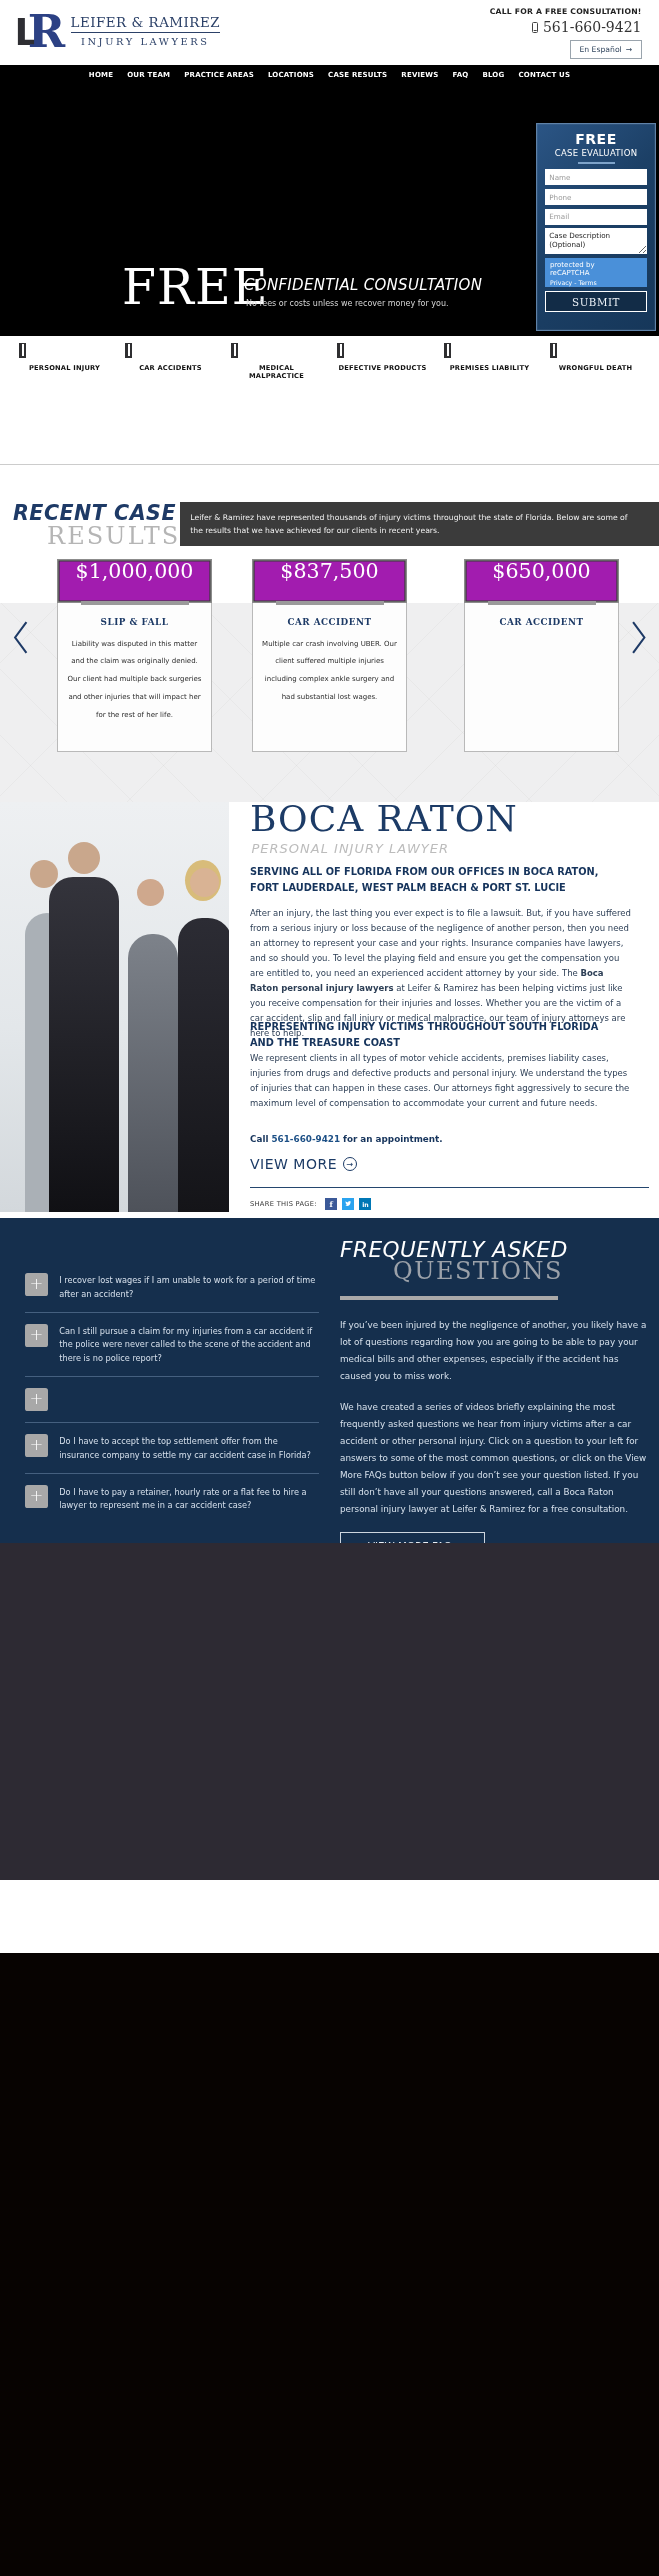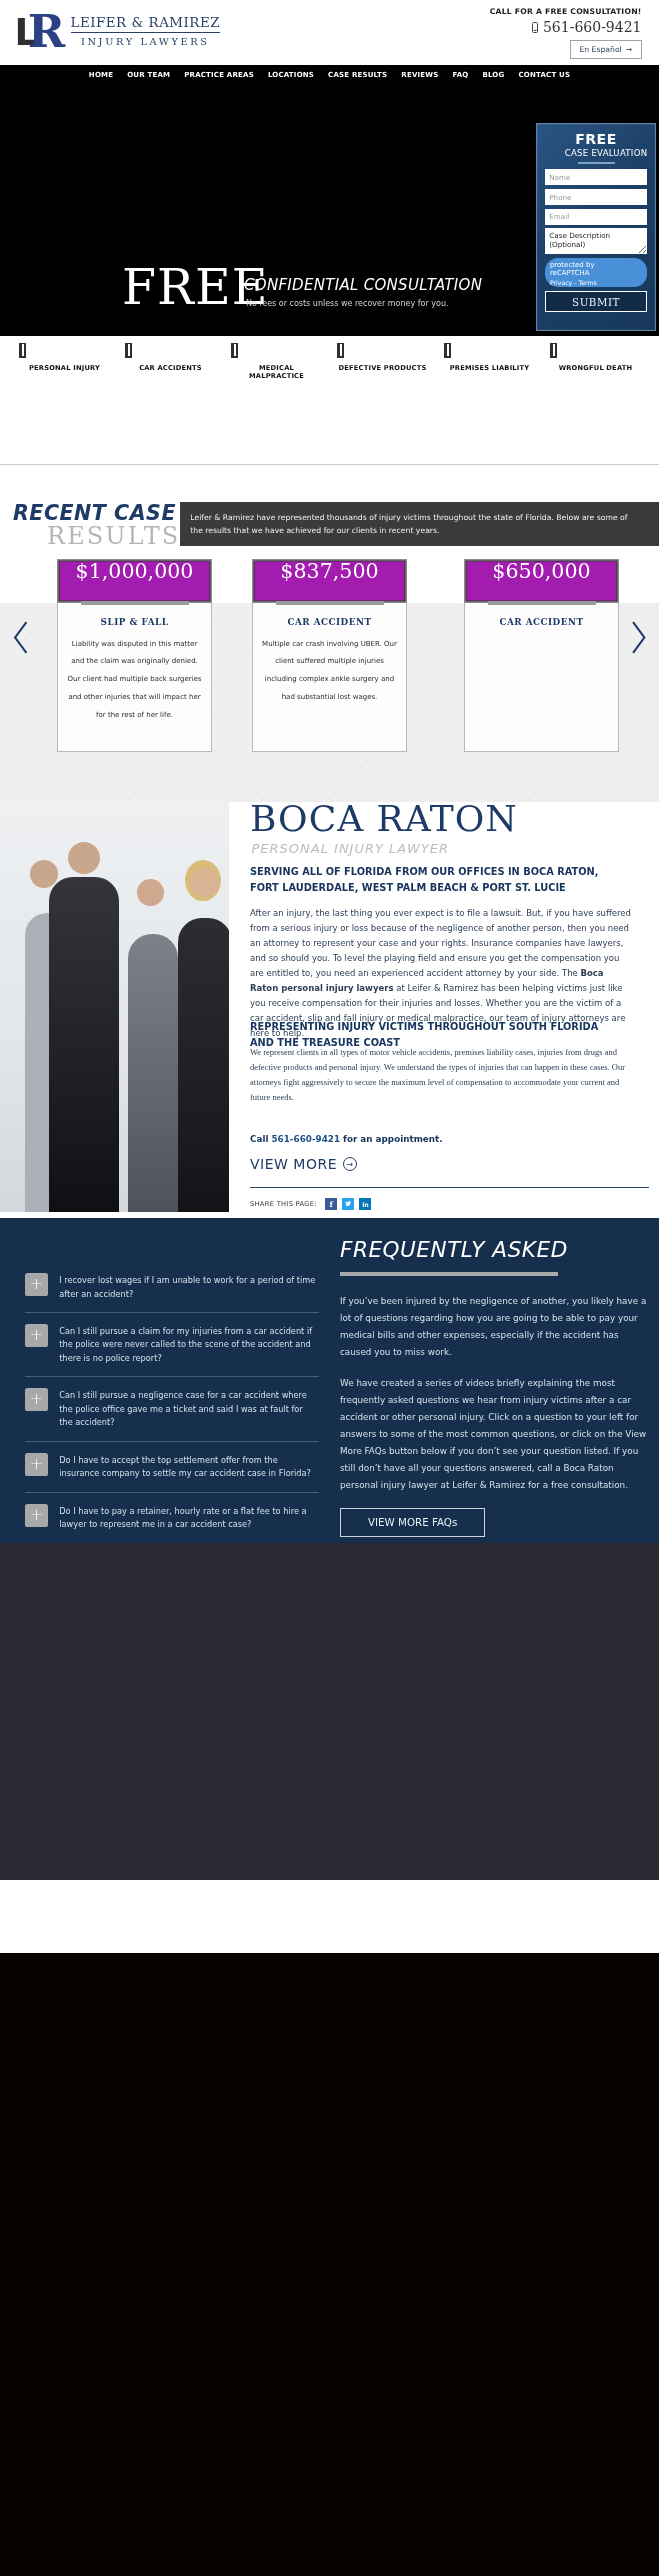--- a/index.html
+++ b/index.html
@@ -30,29 +30,29 @@
 
   
   .s-hero { position: absolute; top: 84px; left: 0; width: 659px; height: 252px; background: #000; }
   .hero-free { position: absolute; left: 122px; top: 179px; font: 400 49px "DejaVu Serif", serif; color: #fff; line-height: 1; letter-spacing: 1px; }
   .hero-conf { position: absolute; left: 244px; top: 192px; font: italic 400 15px "DejaVu Sans", sans-serif; color: #fff; letter-spacing: 0.3px; }
   .hero-note { position: absolute; left: 246px; top: 215px; font: 400 8px "DejaVu Sans", sans-serif; color: #d6d6d6; }
   .eval-form { position: absolute; left: 536px; top: 39px; width: 120px; height: 208px;
                background: linear-gradient(135deg, #2b5585 0%, #1c4066 45%, #16375a 100%);
                border: 0.5px solid #5f82a8; box-shadow: inset 0 0 0 0.5px rgba(255,255,255,.12); padding: 6.7px 7.7px; }
   .ef-title { text-align: center; font: 700 14px "DejaVu Sans", sans-serif; color: #fff; letter-spacing: 0.5px; }
-  .ef-sub { text-align: right; font: 400 8.5px "DejaVu Sans", sans-serif; color: #fff; margin-top: 1px; letter-spacing: 0.3px; }
+  .ef-sub { text-align: center; font: 400 8.5px "DejaVu Sans", sans-serif; color: #fff; margin-top: 1px; letter-spacing: 0.3px; }
   .ef-underline { width: 37px; height: 1.5px; background: #7ea3c9; margin: 4.6px auto 5.7px; }
   .ef-input { display: block; width: 100%; height: 16px; border: none; margin-bottom: 3.6px; padding: 0 4.6px;
               font: 400 7.2px "DejaVu Sans", sans-serif; color: #222; background: #fff; }
   .ef-input::placeholder { color: #9a9a9a; }
   .ef-area { display: block; width: 100%; height: 26px; border: none; margin-bottom: 3.6px; padding: 3.1px 4.6px;
              font: 400 7.2px "DejaVu Sans", sans-serif; color: #222; background: #fff; }
   .ef-area::placeholder { color: #1c1c1c; }
-  .recaptcha { width: 100%; height: 29px; background: #4a90d9; color: #fff; padding: 3.6px 5.2px; cursor: pointer; border-radius: 13px; }
+  .recaptcha { width: 100%; height: 29px; background: #4a90d9; color: #fff; padding: 3.6px 5.2px; cursor: pointer; }
   .rc-line { font: 400 7px "DejaVu Sans", sans-serif; line-height: 1.15; max-width: 62px; }
   .rc-links { font: 400 6.2px "DejaVu Sans", sans-serif; margin-top: 1px; }
   .ef-submit { display: block; width: 100%; height: 21px; margin-top: 4.6px; background: #122c47; border: 1px solid #fff;
                color: #edf2f8; font: 400 10.3px "DejaVu Serif", serif; letter-spacing: 0.5px; cursor: pointer; }
 
   
   .s-practice { position: absolute; top: 336px; left: 0; width: 659px; height: 143px; background: #fff; }
   .pa-item { position: absolute; top: 9.3px; width: 91px; text-decoration: none; display: block; }
   .pa-frame { width: 91px; height: 94px; background: #2f2f31; padding: 2.6px; }
   .pa-inner { width: 100%; height: 100%; border: 1.5px solid #fff; }
@@ -93,21 +93,21 @@
   .fig { position: absolute; bottom: 0; border-radius: 24px 24px 0 0; }
   .head { position: absolute; border-radius: 50%; }
   .about-content { position: absolute; left: 250px; top: 0; width: 399px; }
   .boca-title { position: absolute; left: 0; top: -4.1px; font: 400 36px "DejaVu Serif", serif; color: #1c3b66; letter-spacing: 1px; }
   .boca-sub { position: absolute; left: 1.5px; top: 39px; font: italic 400 13px "DejaVu Sans", sans-serif; color: #bcbcbc; letter-spacing: 1px; }
   .ah { position: absolute; left: 0; font: 700 9.8px "DejaVu Sans", sans-serif; color: #16345c; line-height: 1.6; width: 371px; }
   .ah1 { top: 62px; }
   .ah2 { top: 217px; }
   .ap { position: absolute; left: 0; width: 384px; font: 400 8.5px "DejaVu Sans", sans-serif; color: #2c3e55; line-height: 15px; }
   .ap1 { top: 104px; }
-  .ap2 { top: 243px; font-family: Liberation Serif, serif; }
+  .ap2 { top: 249px; }
   .call-line { position: absolute; left: 0; top: 332px; font: 700 8.8px "DejaVu Sans", sans-serif; color: #16345c; }
   .call-line a { color: #1d5086; text-decoration: none; }
   .view-more { position: absolute; left: 0; top: 354px; font: 400 14px "DejaVu Sans", sans-serif; color: #1c3b66;
                letter-spacing: 0.5px; text-decoration: none; display: flex; align-items: center; gap: 6.2px; }
   .vm-circle { display: inline-block; width: 14px; height: 14px; border: 0.8px solid #1c3b66; border-radius: 50%;
                text-align: center; line-height: 13px; font-size: 8.2px; color: #1c3b66; }
   .about-div { position: absolute; left: 0; top: 385px; width: 399px; height: 0.5px; background: #24466e; border: none; }
   .share-row { position: absolute; left: 0; top: 396px; display: flex; align-items: center; gap: 5.2px; }
   .share-label { font: 400 6.7px "DejaVu Sans", sans-serif; color: #333; letter-spacing: 0.3px; margin-right: 3.1px; }
   .si { width: 12px; height: 12px; display: flex; align-items: center; justify-content: center; text-decoration: none; }
@@ -328,36 +328,36 @@
         <div class="faq-q">I recover lost wages if I am unable to work for a period of time after an accident?</div>
       </div>
       <hr class="faq-sep">
       <div class="faq-item">
         <div class="faq-plus">+</div>
         <div class="faq-q">Can I still pursue a claim for my injuries from a car accident if the police were never called to the scene of the accident and there is no police report?</div>
       </div>
       <hr class="faq-sep">
       <div class="faq-item">
         <div class="faq-plus">+</div>
-        <div class="faq-q">Can I still pursue a negligence case for a car accident where the police office gave me a ticket and said I was at fault for the accident?</div>
       </div>
       <hr class="faq-sep">
       <div class="faq-item">
         <div class="faq-plus">+</div>
         <div class="faq-q">Do I have to accept the top settlement offer from the insurance company to settle my car accident case in Florida?</div>
       </div>
       <hr class="faq-sep">
       <div class="faq-item">
         <div class="faq-plus">+</div>
         <div class="faq-q">Do I have to pay a retainer, hourly rate or a flat fee to hire a lawyer to represent me in a car accident case?</div>
       </div>
     </div>
 
     <div class="faq-right">
       <div class="faq-h1">FREQUENTLY ASKED</div>
+      <div class="faq-h2">QUESTIONS</div>
       <div class="faq-bar"></div>
       <p class="fp fp1">If you’ve been injured by the negligence of another, you likely have a lot of questions regarding how you are going to be able to pay your medical bills and other expenses, especially if the accident has caused you to miss work.</p>
       <p class="fp fp2">We have created a series of videos briefly explaining the most frequently asked questions we hear from injury victims after a car accident or other personal injury. Click on a question to your left for answers to some of the most common questions, or click on the View More FAQs button below if you don’t see your question listed. If you still don’t have all your questions answered, call a Boca Raton personal injury lawyer at Leifer &amp; Ramirez for a free consultation.</p>
       <a class="faq-btn" href="#">VIEW MORE FAQs</a>
     </div>
   </section>
 
   <div class="s-dark"></div>
   <div class="s-white"></div>
   <div class="s-black"></div>

